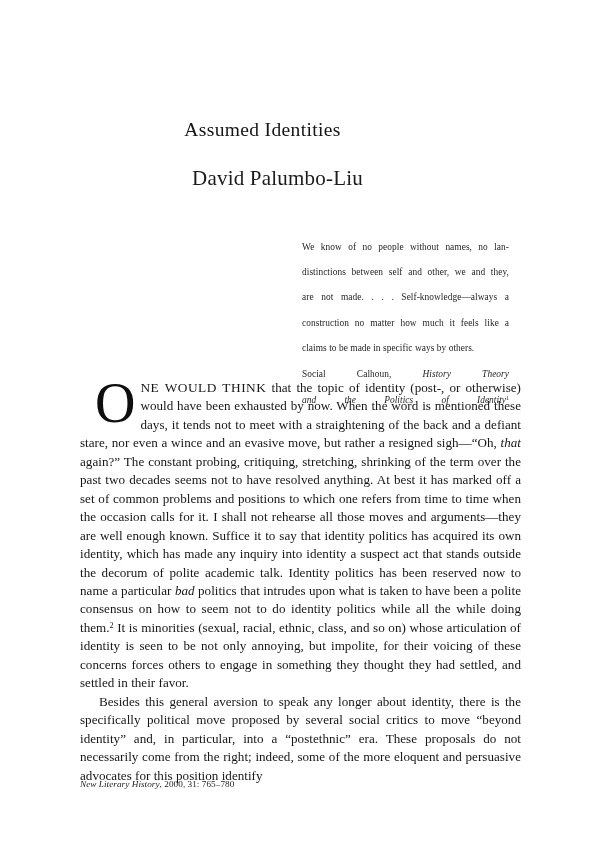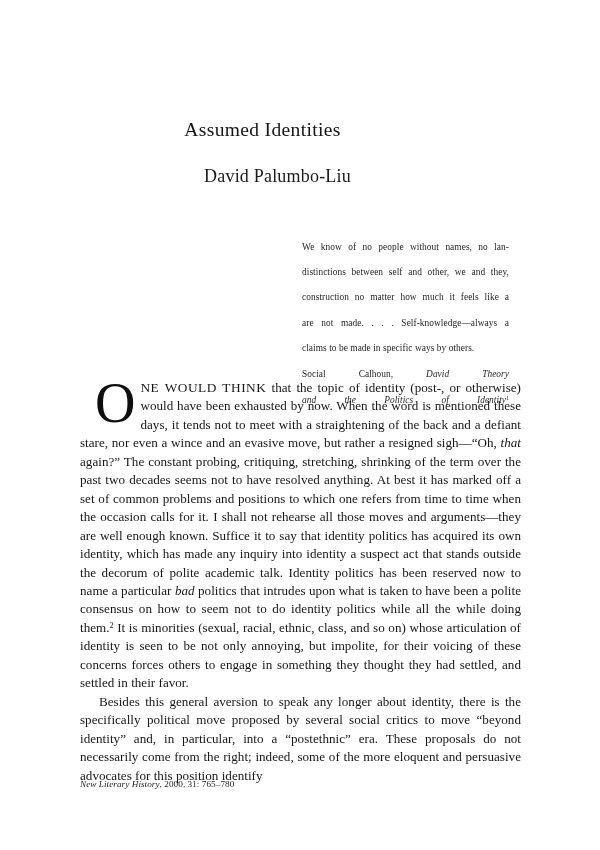--- a/index.html
+++ b/index.html
@@ -34,21 +34,21 @@
     font-weight: normal;
     letter-spacing: 0.35px;
     color: #151515;
     margin: 0;
     line-height: 1.2;
   }
 
   .doc-author {
     margin: 0;
     padding-top: 25px;
-    font-size: 18px;
+    font-size: 21px;
     font-weight: normal;
     letter-spacing: 0.2px;
     color: #1b1b1b;
     line-height: 1.2;
     padding-left: 30px;
   }
 
   
   .epigraph {
     position: absolute;
@@ -156,24 +156,24 @@
 <div class="page">
 
   <div class="title-block">
     <h1 class="doc-title">Assumed Identities</h1>
     <h2 class="doc-author">David Palumbo-Liu</h2>
   </div>
 
   <div class="epigraph">
     <p>We know of no people without names, no lan-</p>
     <p>distinctions between self and other, we and they,</p>
+    <p>are not made. . . . Self-knowledge—always a</p>
     <p>construction no matter how much it feels like a</p>
-    <p>are not made. . . . Self-knowledge—always a</p>
     <p class="last-line">claims to be made in specific ways by others.</p>
-    <p class="attribution"><span>Social Calhoun, </span><span class="wk">David Theory</span></p>
+    <p class="attribution"><span>Social Calhoun, </span><span class="wk">History Theory</span></p>
     <p class="attribution"><span class="wk">and the Politics of Identity</span><sup>1</sup></p>
   </div>
 
   <div class="body-text">
     <p><span class="dropcap">O</span><span class="smallcaps">NE WOULD THINK</span><span> that the topic of identity (post-, or otherwise) would have been exhausted by now. When the word is mentioned these days, it tends not to meet with a straightening of the back and a defiant stare, nor even a wince and an evasive move, but rather a resigned sigh—“Oh, </span><span class="it">that</span><span> again?” The constant probing, critiquing, stretching, shrinking of the term over the past two decades seems not to have resolved anything. At best it has marked off a set of common problems and positions to which one refers from time to time when the occasion calls for it. I shall not rehearse all those moves and arguments—they are well enough known. Suffice it to say that identity politics has acquired its own identity, which has made any inquiry into identity a suspect act that stands outside the decorum of polite academic talk. Identity politics has been reserved now to name a particular </span><span class="it">bad</span><span> politics that intrudes upon what is taken to have been a polite consensus on how to seem not to do identity politics while all the while doing them.</span><sup>2</sup><span> It is minorities (sexual, racial, ethnic, class, and so on) whose articulation of identity is seen to be not only annoying, but impolite, for their voicing of these concerns forces others to engage in something they thought they had settled, and settled in their favor.</span></p>
     <p>Besides this general aversion to speak any longer about identity, there is the specifically political move proposed by several social critics to move “beyond identity” and, in particular, into a “postethnic” era. These proposals do not necessarily come from the right; indeed, some of the more eloquent and persuasive advocates for this position identify</p>
   </div>
 
   <div class="footer"><span class="journal">New Literary History</span><span>, 2000, 31: 765–780</span></div>
 

